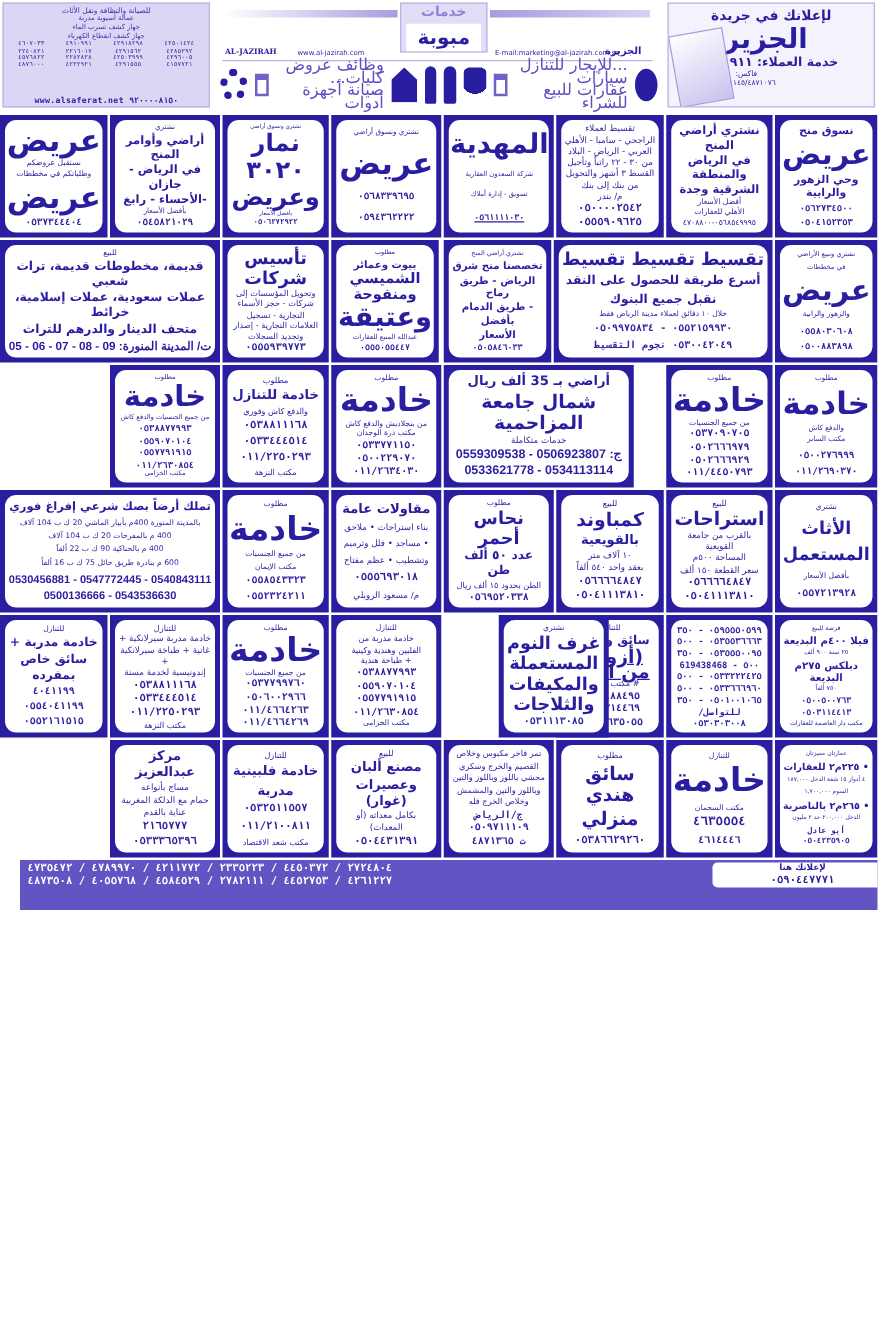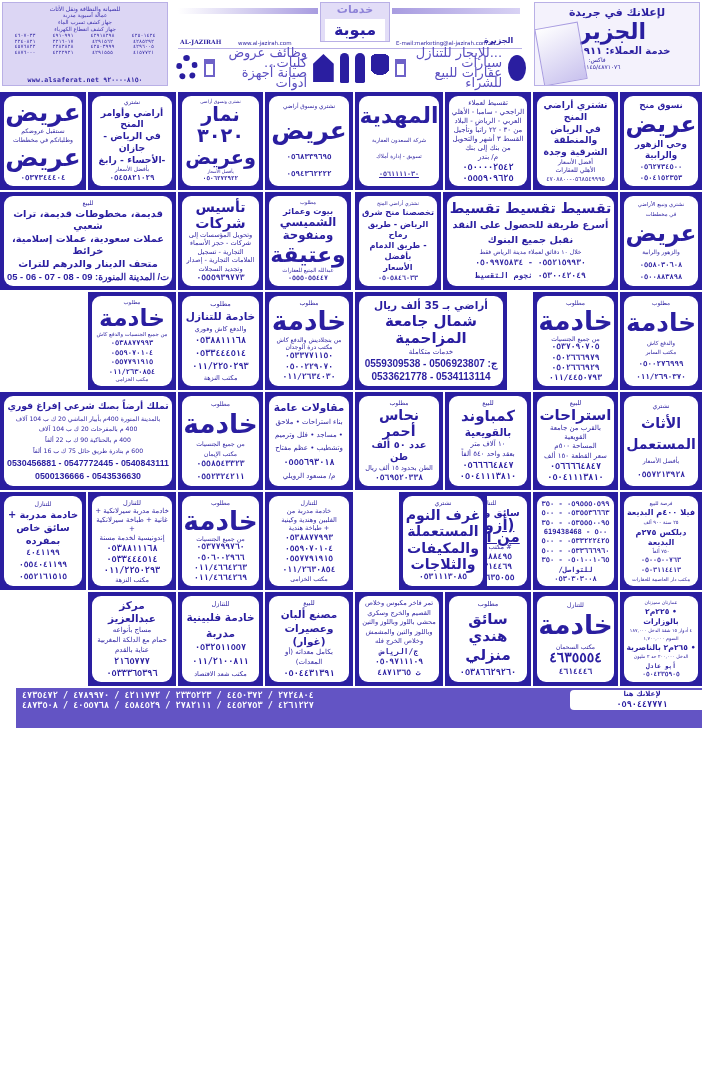--- a/index.html
+++ b/index.html
@@ -521,34 +521,34 @@
             <div class="num" style="font-size: 7.99px; line-height: 10.34px;">٤٠٤١١٩٩</div>
             <div class="num" style="font-size: 7.99px; line-height: 10.34px;">٠٥٥٤٠٤١١٩٩</div>
             <div class="num" style="font-size: 7.99px; line-height: 10.34px;">٠٥٥٢١٦١٥١٥</div>
           </div>
         </div>
       </div>
       <div class="row" style="top: 500px; height: 94px;">
         <div class="ad" style="left: 620px; top: 0px; width: 82px; height: 94px;">
           <div class="inner">
             <div class="k" style="font-size: 4.77038px; line-height: 5.87123px;">عمارتان مميزتان</div>
-            <div class="sm" style="font-size: 7.70599px; line-height: 9.54072px;">• ٢٢٥م٢ بالوزارات</div>
+            <div class="sm" style="font-size: 7.70599px; line-height: 9.54072px;">• ٢٢٥م٢ للعقارات</div>
             <div class="k" style="font-size: 4.77038px; line-height: 5.87123px;">٤ أدوار ١٥ شقة الدخل ١٨٧,٠٠٠</div>
             <div class="k" style="font-size: 4.77038px; line-height: 5.87123px;">السوم ١,٧٠٠,٠٠٠</div>
             <div class="sm" style="font-size: 7.70599px; line-height: 9.54072px;">• ٢٦٥م٢ بالناصرية</div>
             <div class="k" style="font-size: 4.77038px; line-height: 5.87123px;">الدخل ٢٠٠,٠٠٠ حد ٢ مليون</div>
             <div class="num" style="font-size: 6.23818px; line-height: 8.07294px;">أبو عادل ٠٥٠٤٢٣٥٩٠٥</div>
           </div>
         </div>
         <div class="ad" style="left: 533px; top: 0px; width: 85px; height: 94px;">
           <div class="inner">
             <div class="k" style="font-size: 6.11px; line-height: 7.52px;">للتنازل</div>
             <div class="big" style="font-size: 26.32px; line-height: 28.2px;">خادمة</div>
             <div class="k" style="font-size: 6.11px; line-height: 7.52px;">مكتب السحمان</div>
-            <div class="num" style="font-size: 14px; line-height: 10.34px; font-family: Liberation Serif, serif;">٤٦٣٥٥٥٤</div>
+            <div class="num" style="font-size: 10px; line-height: 10.34px;">٤٦٣٥٥٥٤</div>
             <div class="num" style="font-size: 7.99px; line-height: 10.34px;">٤٦١٤٤٤٦</div>
           </div>
         </div>
         <div class="ad" style="left: 445px; top: 0px; width: 86px; height: 94px;">
           <div class="inner">
             <div class="k">مطلوب</div>
             <div class="med">سائق هندي</div>
             <div class="med">منزلي</div>
             <div class="num">٠٥٣٨٦٦٢٩٢٦٠</div>
           </div>

